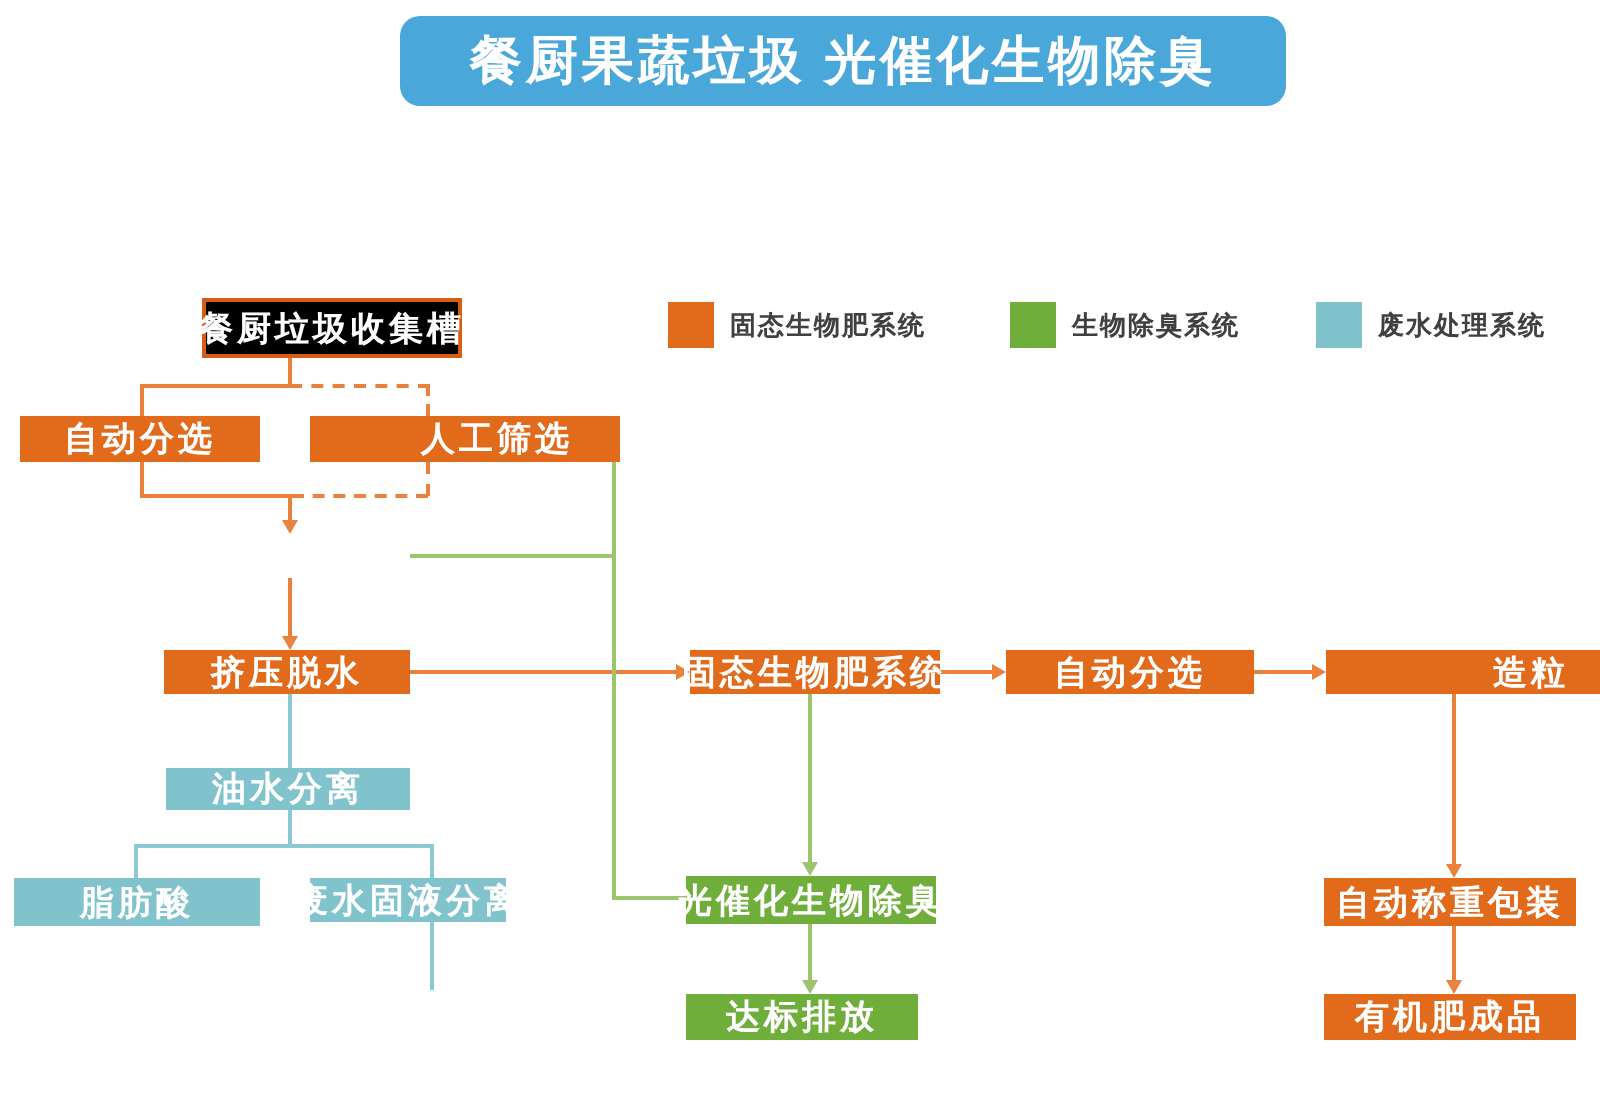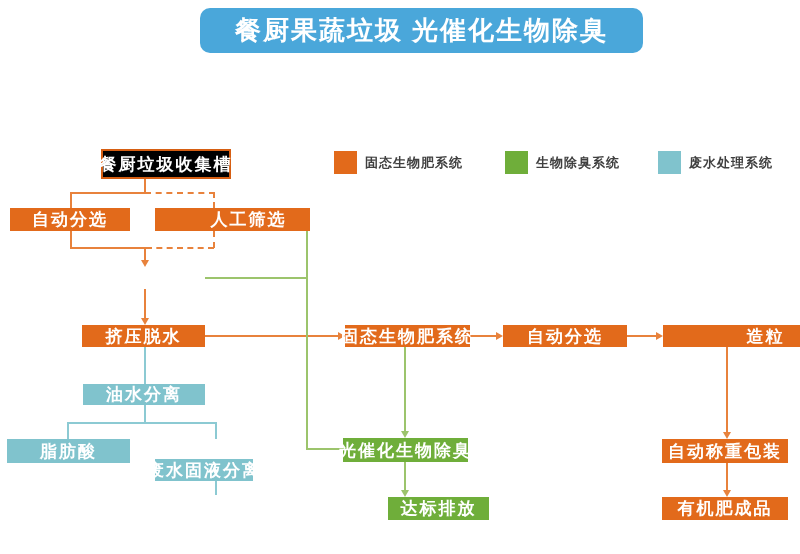--- a/index.html
+++ b/index.html
@@ -109,18 +109,18 @@
   <div class="node orange" style="left:155px; top:208px; width:123px; height:23px;padding-left:32px;">人工筛选</div>
   <div class="node orange" style="left:82px; top:325px; width:123px; height:22px;">挤压脱水</div>
   <div class="node orange" style="left:345px; top:325px; width:125px; height:22px;">固态生物肥系统</div>
   <div class="node orange" style="left:503px; top:325px; width:124px; height:22px;">自动分选</div>
   <div class="node orange" style="left:663px; top:325px; width:125px; height:22px;padding-left:40px;">造粒</div>
   <div class="node orange" style="left:662px; top:439px; width:126px; height:24px;">自动称重包装</div>
   <div class="node teal" style="left:83px; top:384px; width:122px; height:21px;">油水分离</div>
 
   <div class="node orange" style="left:662px; top:497px; width:126px; height:23px;">有机肥成品</div>
   <div class="node teal" style="left:7px; top:439px; width:123px; height:24px;">脂肪酸</div>
-  <div class="node teal" style="left:155px; top:439px; width:98px; height:22px;margin-top:20px;">废水固液分离</div>
+  <div class="node teal" style="left:155px; top:439px; width:98px; height:22px;">废水固液分离</div>
 
   <div class="node green" style="left:343px; top:438px; width:125px; height:24px;">光催化生物除臭</div>
-  <div class="node green" style="left:343px; top:497px; width:101px; height:23px;margin-left:45px;">达标排放</div>
+  <div class="node green" style="left:343px; top:497px; width:116px; height:23px;">达标排放</div>
 
 </div>
 
 </body></html>

